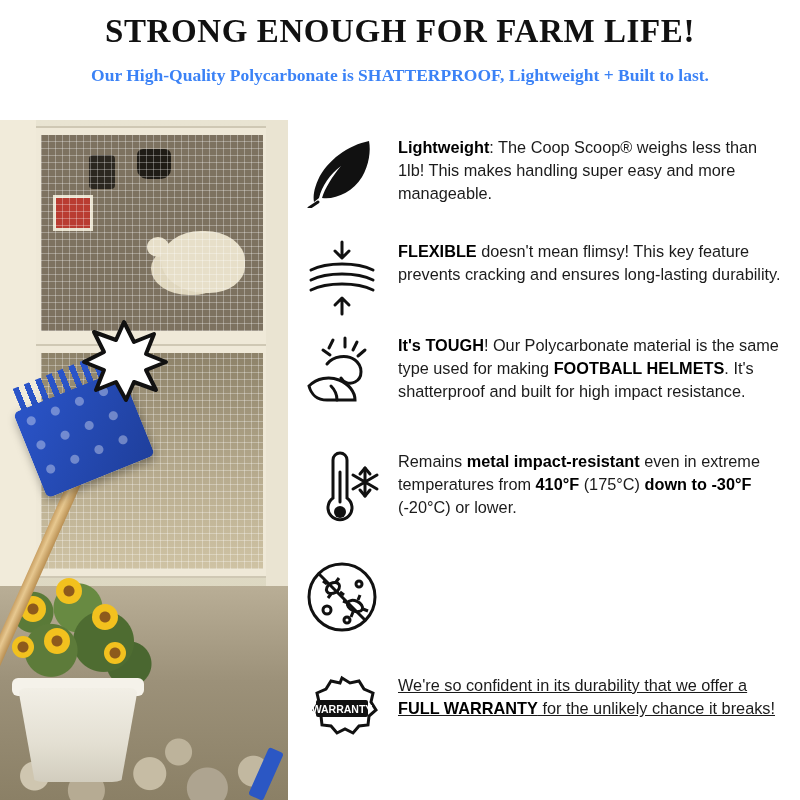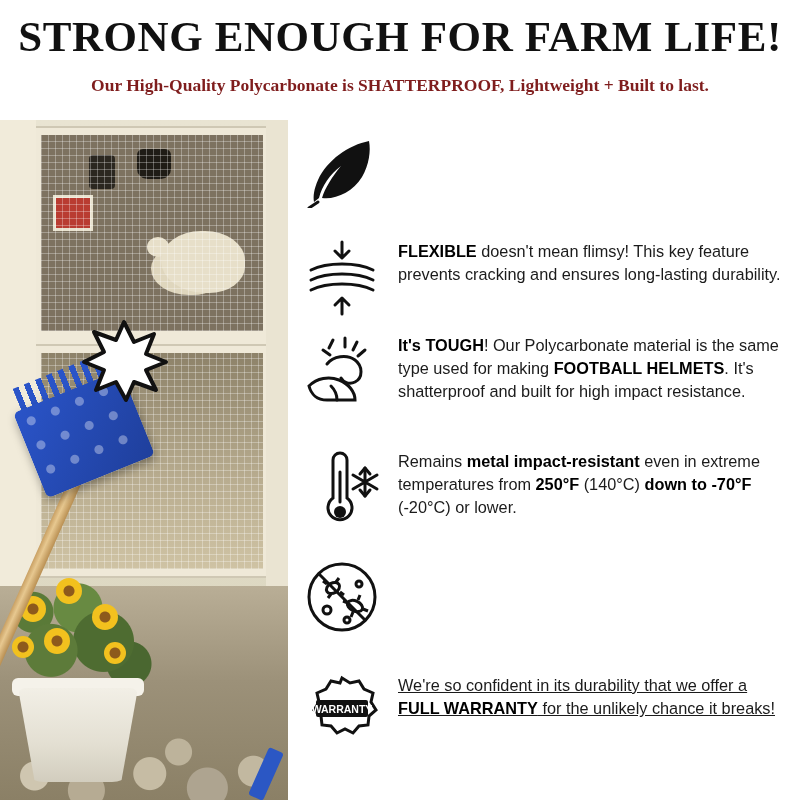--- a/index.html
+++ b/index.html
@@ -17,31 +17,31 @@
 
   
   .header {
     height: 120px;
     padding: 14px 16px 10px 16px;
     text-align: center;
   }
   .headline {
     font-family: "Liberation Serif", serif;
     font-weight: bold;
-    font-size: 43px;
+    font-size: 33px;
     letter-spacing: 0.6px;
     color: #111111;
     line-height: 1.05;
     white-space: nowrap;
   }
   .subheadline {
     font-family: "Liberation Serif", serif;
     font-weight: bold;
     font-size: 17.5px;
-    color: #7f1d1d;
+    color: #3b82f6;
     margin-top: 16px;
     line-height: 1.2;
     white-space: nowrap;
   }
 
   
   .body {
     display: flex;
     height: 680px;
     width: 800px;
@@ -304,20 +304,23 @@
 
     <div class="features">
 
       <div class="feature f-lightweight">
         <div class="icon">
           <svg width="74" height="72" viewBox="0 0 74 72">
             <path d="M64 5 C44 9 22 24 13 44 C9 53 8 60 9 66 L14 62 C17 50 25 38 36 30 C27 41 20 52 17 62 C30 64 48 56 57 41 C64 29 66 15 64 5 Z" fill="#111"></path>
             <path d="M13 66 L4 72" stroke="#111" stroke-width="3" stroke-linecap="round"></path>
           </svg>
         </div>
+        <div class="text">
+          <b>Lightweight</b><span>: The Coop Scoop® weighs less than 1lb! This makes handling super easy and more manageable.</span>
+        </div>
       </div>
 
       <div class="feature f-flexible">
         <div class="icon">
           <svg width="74" height="76" viewBox="0 0 74 76">
             <path d="M37 2 V16 M30 11 L37 18 L44 11" stroke="#111" stroke-width="3" fill="none" stroke-linecap="round" stroke-linejoin="round"></path>
             <path d="M6 30 C22 22 52 22 68 30" stroke="#111" stroke-width="3" fill="none" stroke-linecap="round"></path>
             <path d="M6 40 C22 32 52 32 68 40" stroke="#111" stroke-width="3" fill="none" stroke-linecap="round"></path>
             <path d="M6 50 C22 42 52 42 68 50" stroke="#111" stroke-width="3" fill="none" stroke-linecap="round"></path>
             <path d="M37 74 V60 M30 65 L37 58 L44 65" stroke="#111" stroke-width="3" fill="none" stroke-linecap="round" stroke-linejoin="round"></path>
@@ -350,21 +353,21 @@
             <g stroke="#111" stroke-width="3" fill="none" stroke-linecap="round">
               <path d="M30 10 a7 7 0 0 1 14 0 v38 a12 12 0 1 1 -14 0 Z"></path>
               <path d="M37 22 v30"></path>
               <circle cx="37" cy="62" r="6" fill="#111" stroke="none"></circle>
               <path d="M62 18 v28 M50 25 l24 14 M74 25 l-24 14"></path>
               <path d="M62 18 l-5 6 M62 18 l5 6 M62 46 l-5 -6 M62 46 l5 -6"></path>
             </g>
           </svg>
         </div>
         <div class="text">
-          <span>Remains </span><b>metal impact-resistant</b><span> even in extreme temperatures from </span><b>250°F</b><span> (140°C) </span><b>down to -70°F</b><span> (-20°C) or lower.</span>
+          <span>Remains </span><b>metal impact-resistant</b><span> even in extreme temperatures from </span><b>410°F</b><span> (175°C) </span><b>down to -30°F</b><span> (-20°C) or lower.</span>
         </div>
       </div>
 
       <div class="feature f-bacteria">
         <div class="icon">
           <svg width="78" height="78" viewBox="0 0 78 78">
             <g stroke="#111" stroke-width="3" fill="none">
               <circle cx="39" cy="39" r="33"></circle>
               <path d="M15 15 L63 63"></path>
               <ellipse cx="30" cy="30" rx="7" ry="5" transform="rotate(-30 30 30)"></ellipse>

